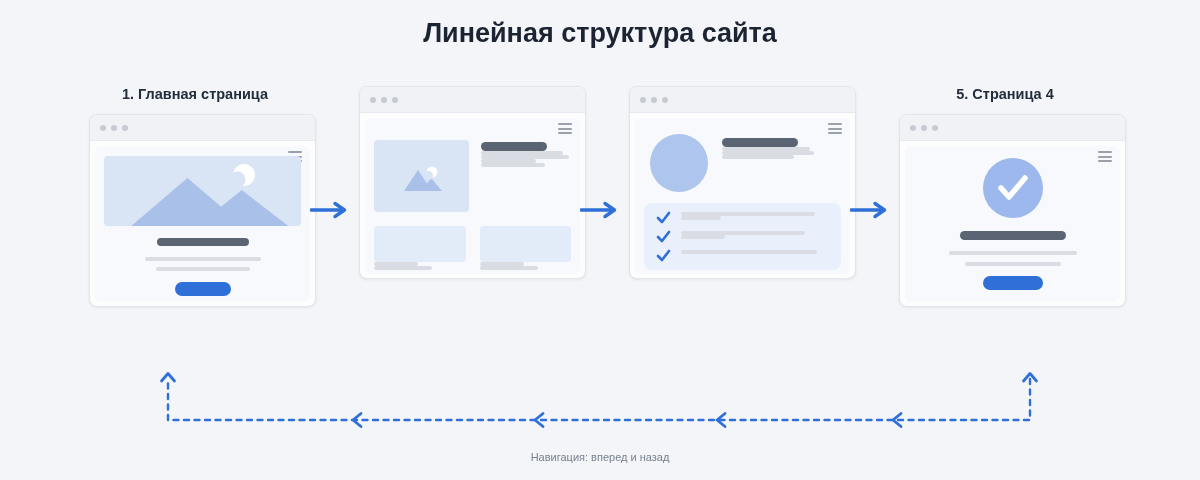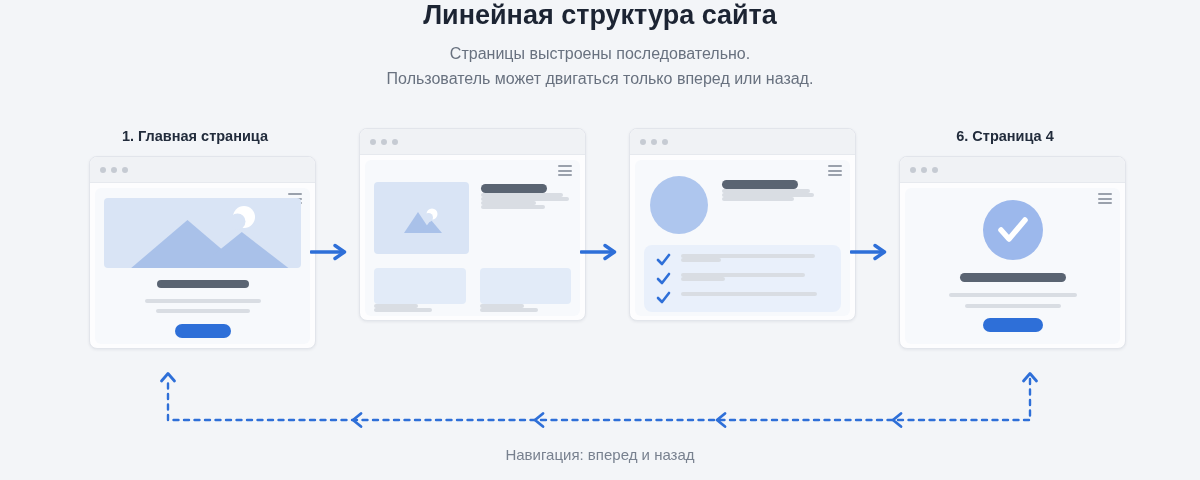--- a/index.html
+++ b/index.html
@@ -7,21 +7,21 @@
     --win-bg:#fdfdfe; --win-border:#e2e5eb; --titlebar:#f0f2f5; --dot:#c6cbd3;
     --panel:#f7f9fc; --block-blue:#d9e4f5; --card-blue:#e2ebf8; --panel-blue:#e9f0fb;
     --avatar-blue:#aec6ee; --success-blue:#9cb8ec; --mountain:#a9c1e9;
     --dark-pill:#5a6472; --grey-line:#d9dde3; --accent:#2e6fd8; --burger:#9aa1ac;
     --caption:#78818f;
   }
   *{box-sizing:border-box; margin:0; padding:0;}
   body{margin:0; background:#fff; font-family:"Liberation Sans", sans-serif;}
   .canvas{position:relative; width:1200px; height:480px; background:var(--bg); overflow:hidden;}
 
-  .title{text-align:center; font-size:27px; font-weight:700; color:var(--ink);}
+  .title{padding-top:18px; text-align:center; font-size:27px; font-weight:700; color:var(--ink);}
   .subtitle{margin-top:10px; text-align:center; font-size:16px; line-height:25px; color:var(--muted);}
 
   .flow{display:flex; justify-content:center; align-items:flex-start; margin-top:37px;}
   .col{width:212px;}
   .node-label{height:18px; margin-bottom:10px; text-align:center; font-size:14.5px; font-weight:600; color:var(--label);}
 
   .window{width:227px; height:193px; background:var(--win-bg); border:1px solid var(--win-border); border-radius:8px; box-shadow:0 1px 3px rgba(20,30,50,.07);}
   .titlebar{height:26px; background:var(--titlebar); border-bottom:1px solid #e6e9ee; border-radius:7px 7px 0 0; display:flex; align-items:center; gap:5px; padding-left:10px;}
   .dot{width:6px; height:6px; border-radius:50%; background:var(--dot);}
   .panel{position:relative; margin:5px; height:156px; background:var(--panel); border-radius:6px; padding:6px 9px;}
@@ -83,32 +83,28 @@
   .w4-l2{width:96px; height:4px; margin-top:7px;}
   .w4-btn{width:60px; height:14px; margin-top:10px;}
 
   
   .gap{width:58px; display:flex; justify-content:center;}
   .gap svg{margin-top:114px;}
   .accent-stroke{stroke:var(--accent); fill:none; stroke-linecap:round; stroke-linejoin:round;}
   .mountain-fill{fill:var(--mountain);}
   .backpath{position:absolute; left:0; top:0; pointer-events:none;}
 
-  .caption{position:absolute; left:0; right:0; bottom:17px; text-align:center; font-size:15px; color:var(--caption);}
+  .caption{position:absolute; left:0; right:0; bottom:17px; text-align:center; font-size:11px; color:var(--caption);}
 </style>
 </head>
 <body>
 
 <div class="canvas">
 
   <div class="title">Линейная структура сайта</div>
-  <div class="subtitle">
-    <div>Страницы выстроены последовательно.</div>
-    <div>Пользователь может двигаться только вперед или назад.</div>
-  </div>
 
   <div class="flow">
 
     <div class="col">
       <div class="node-label">1. Главная страница</div>
       <div class="window">
         <div class="titlebar">
           <span class="dot"></span>
           <span class="dot"></span>
           <span class="dot"></span>
@@ -252,21 +248,21 @@
     </div>
 
     <div class="gap">
       <svg width="44" height="20">
         <path class="accent-stroke" stroke-width="3.4" d="M3 10 H33"></path>
         <path class="accent-stroke" stroke-width="3.4" d="M27 3.5 L36.5 10 L27 16.5"></path>
       </svg>
     </div>
 
     <div class="col">
-      <div class="node-label">6. Страница 4</div>
+      <div class="node-label">5. Страница 4</div>
       <div class="window">
         <div class="titlebar">
           <span class="dot"></span>
           <span class="dot"></span>
           <span class="dot"></span>
         </div>
         <div class="panel">
           <span class="burger">
               <i></i>
               <i></i>

